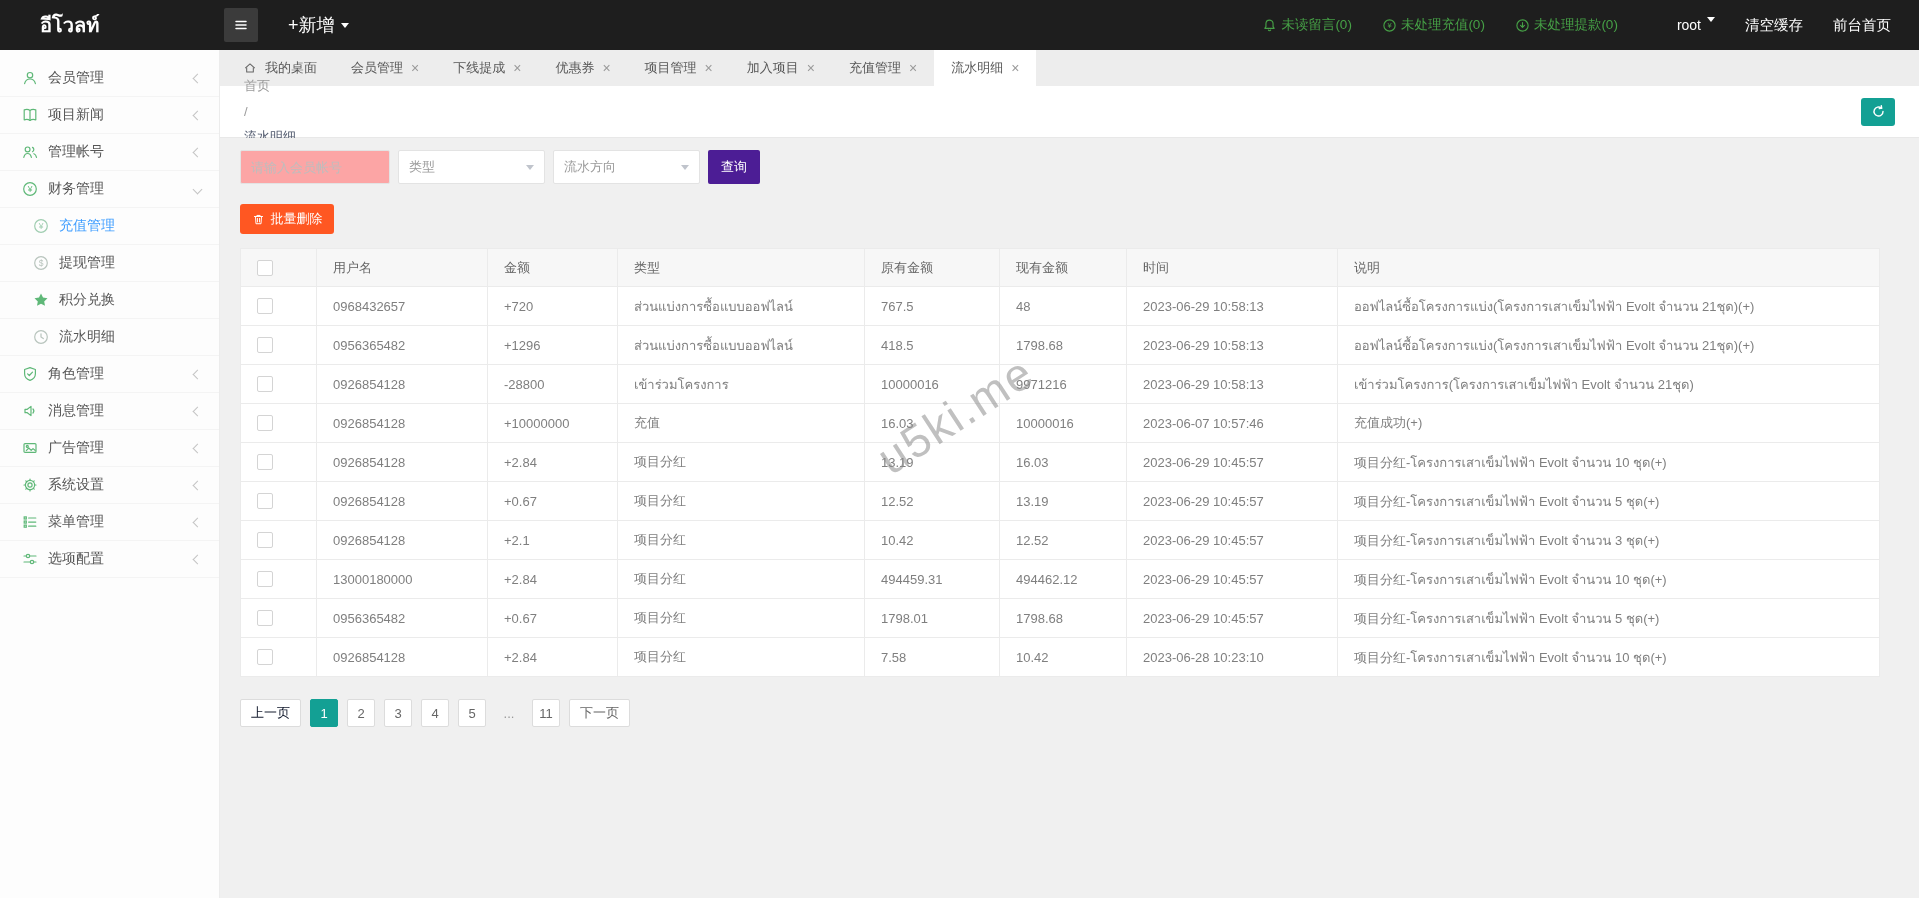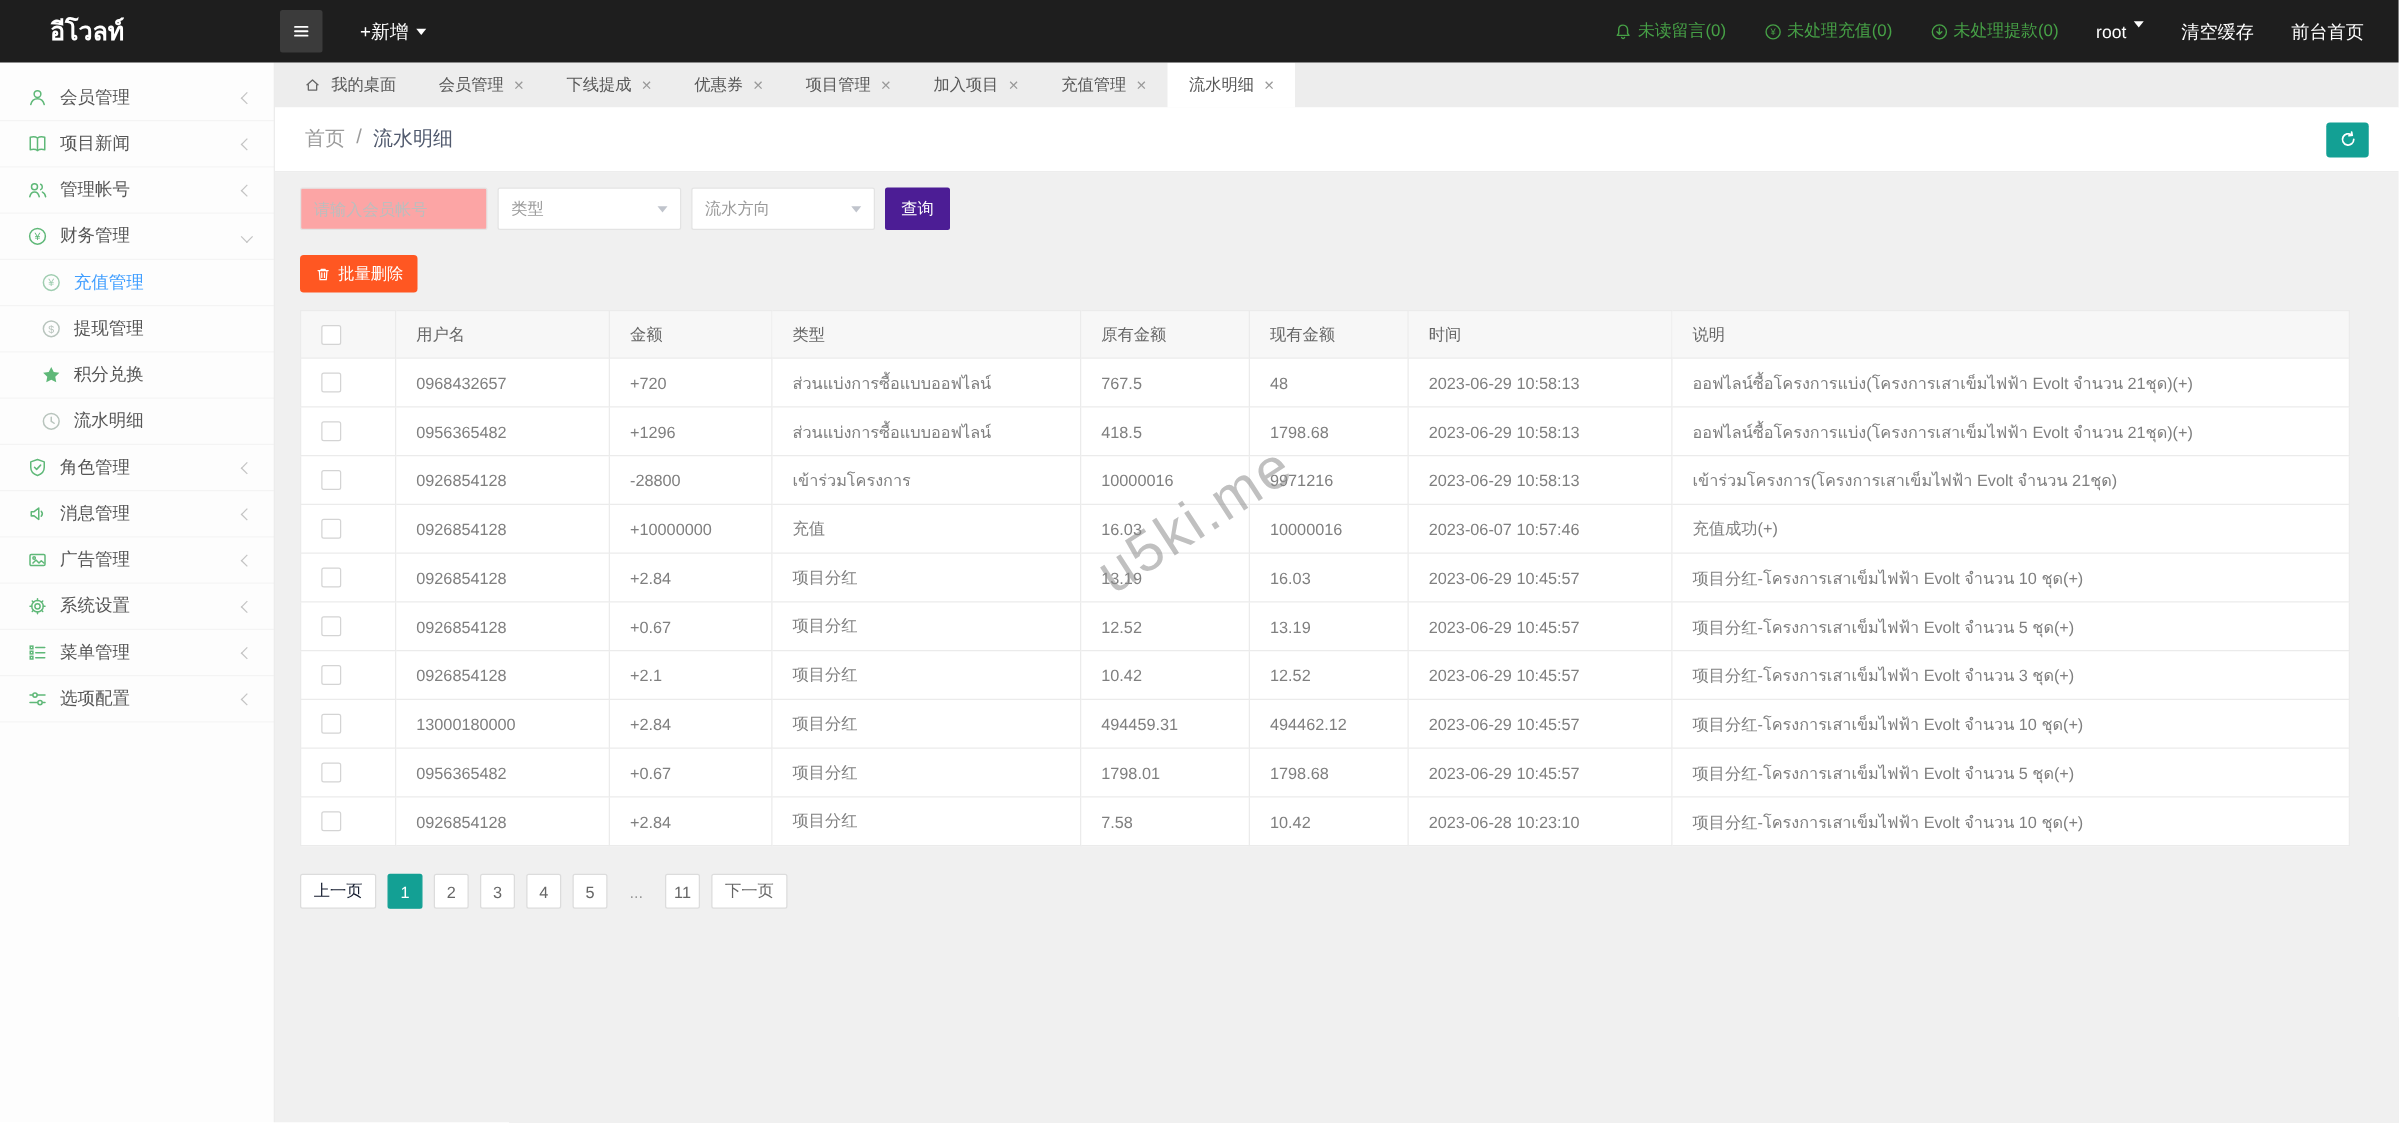--- a/index.html
+++ b/index.html
@@ -6,24 +6,24 @@
   html,body { width:1919px; height:898px; overflow:hidden; background:#fff;
     font-family:"Liberation Sans","DejaVu Sans",sans-serif; }
   .app { position:relative; width:1919px; height:760px;text-decoration:underline; }
 
   
   .topbar { position:absolute; top:0; left:0; width:1919px; height:50px; background:#1e1e1e;
     display:flex; align-items:center; color:#fff; z-index:5; }
   .logo { width:220px; padding-left:40px; font-size:20px; font-weight:bold; color:#fff; }
   .hamburger { width:34px; height:34px; background:#3b3b3b; border-radius:2px; margin-left:4px;
     display:flex; align-items:center; justify-content:center; cursor:pointer; }
-  .add-menu { margin-left:30px; font-size:15px; display:flex; align-items:center; gap:6px; cursor:pointer; }
+  .add-menu { margin-left:30px; font-size:18px; display:flex; align-items:center; gap:6px; cursor:pointer; }
   .topbar-right { margin-left:auto; display:flex; align-items:center; gap:30px; padding-right:28px; }
   .notify-link { color:#46a046; font-size:13.5px; display:flex; align-items:center; gap:4px; cursor:pointer; }
-  .topbar-user { font-size:14px; display:flex; gap:6px; cursor:pointer; }
+  .topbar-user { font-size:14px; display:flex; gap:6px; cursor:pointer;margin-left:29px; }
   .topbar-plain { font-size:14.5px; cursor:pointer; }
   .caret-down { display:inline-block; width:0; height:0; border-left:4px solid transparent;
     border-right:4px solid transparent; border-top:5px solid currentColor; }
 
   
   .sidebar { position:absolute; top:50px; left:0; width:220px; height:848px; background:#fdfdfd;
     border-right:1px solid #ececec; padding-top:10px; }
   .side-item { height:37px; display:flex; align-items:center; padding:0 18px 0 22px;
     font-size:14px; color:#565656; cursor:pointer; border-bottom:1px solid rgba(0,0,0,0.035); }
   .side-item .icon { width:16px; height:16px; margin-right:10px; flex:0 0 16px; }
@@ -36,21 +36,21 @@
   .icon svg { display:block; width:100%; height:100%; }
 
   
   .main { position:absolute; top:50px; left:220px; width:1699px; height:848px; }
   .tabbar { height:36px; background:#ededed; display:flex; align-items:stretch; padding-left:6px; }
   .tab { display:flex; align-items:center; gap:8px; padding:0 17px; font-size:13px; color:#575757; cursor:pointer; }
   .tab .x { color:#9a9a9a; font-size:14px; line-height:1; cursor:pointer; }
   .tab.active { background:#fff; }
   .crumbbar { height:52px; background:#fff; border-bottom:1px solid #e8e8e8;
     display:flex; align-items:center; padding:0 24px; }
-  .crumb { font-size:16px; color:#9b9b9b; display:flex; gap:9px; align-items:flex-start; }
+  .crumb { font-size:13px; color:#9b9b9b; display:flex; gap:9px; align-items:flex-start;flex-direction:column; }
   .crumb .cur { color:#515a6e; }
   .crumb-home { cursor:pointer; }
   .refresh-btn { margin-left:auto; width:34px; height:28px; background:#13a094; border-radius:3px;
     display:flex; align-items:center; justify-content:center; cursor:pointer; }
 
   .content { height:760px; background:#f0f0f0; padding:12px 20px 0 20px; position:relative; }
 
   
   .filters { display:flex; gap:8px; align-items:center; }
   .f-input { width:150px; height:34px; background:#fca5a5; border:1px solid #e3e3e3; border-radius:2px;

